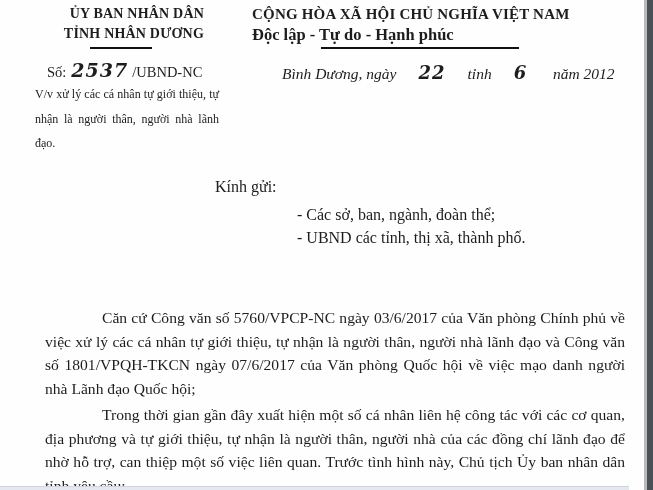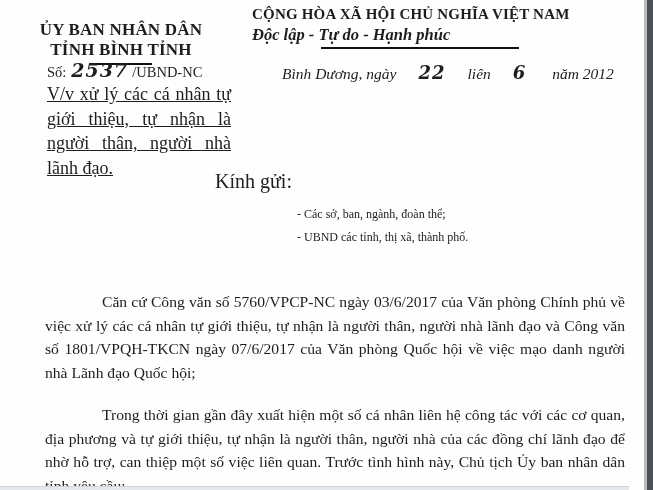--- a/index.html
+++ b/index.html
@@ -27,104 +27,104 @@
 
   
   .bottom-strip {
     position:absolute; left:0; right:12px; bottom:0; height:4px;
     background:#e4e9f0;
     border-top:1px solid #ccd4de;
   }
 
   
   .hdr-left {
-    position:absolute; left:38px; top:20px; width:166px;
-    text-align:center; font-weight:bold; font-size:17px; line-height:20px;
+    position:absolute; left:38px; top:4px; width:166px;
+    text-align:right; font-weight:bold; font-size:14px; line-height:20px;
     letter-spacing:.2px;
   }
   .hdr-left-underline {
     width:62px; height:2px; background:#111; margin:3px auto 0 auto;
   }
   .hdr-right {
     position:absolute; left:252px; top:5px; width:336px;
     text-align:left; font-weight:bold;
   }
   .hdr-right .l1 { font-size:15px; line-height:19px; letter-spacing:.2px; }
-  .hdr-right .l2 { font-size:16.5px; line-height:21px;font-style:italic; }
+  .hdr-right .l2 { font-size:16.5px; line-height:21px; }
   .hdr-right-underline {
     width:198px; height:2px; background:#111; margin:2px auto 0 auto;
   }
 
   
   .doc-number {
     position:absolute; left:47px; top:59px; font-size:14.5px; white-space:nowrap;
   }
   .handwritten {
     font-family:"DejaVu Serif", serif;
     font-style:italic; font-weight:bold;
     font-size:19px; letter-spacing:1px;
   }
   .doc-number .handwritten { margin:13px 4px 0 5px; }
   .subject {
-    position:absolute; left:47px; top:82px; width:184px;
-    font-size:18px; line-height:24.5px; text-align:justify;text-decoration:underline;
+    position:absolute; left:35px; top:82px; width:184px;
+    font-size:12px; line-height:24.5px; text-align:justify;
   }
 
   
   .dateline {
     position:absolute; left:282px; top:62px; width:330px;
     text-align:center; font-style:italic; font-size:15.5px; white-space:nowrap;
   }
   .dateline .handwritten { font-size:18px; margin:0 22px; }
 
   
   .salutation {
-    position:absolute; left:215px; top:170px; font-size:20px;
+    position:absolute; left:215px; top:178px; font-size:16px;
   }
   .recipients {
     position:absolute; left:297px; top:203px;
-    font-size:12px; line-height:23px; list-style:none;
+    font-size:16px; line-height:23px; list-style:none;
   }
 
   
   .para {
     position:absolute; left:45px; width:580px;
     font-size:15.6px; line-height:23.5px;
     text-align:justify; text-indent:57px;
   }
-  .para-1 { top:290px; }
+  .para-1 { top:306px; }
   .para-2 { top:403px; }
 </style>
 </head>
 <body>
 
 <div class="stage">
 
   <div class="page">
 
     <div class="hdr-left">
       <div>ỦY BAN NHÂN DÂN</div>
-      <div>TỈNH BÌNH TỈNH</div>
+      <div>TỈNH NHÂN DƯƠNG</div>
       <div class="hdr-left-underline"></div>
     </div>
 
     <div class="hdr-right">
       <div class="l1">CỘNG HÒA XÃ HỘI CHỦ NGHĨA VIỆT NAM</div>
       <div class="l2">Độc lập - Tự do - Hạnh phúc</div>
       <div class="hdr-right-underline"></div>
     </div>
 
     <div class="doc-number">
       <span>Số:</span><span class="handwritten">2537</span><span>/UBND-NC</span>
     </div>
 
     <div class="subject">V/v xử lý các cá nhân tự giới thiệu, tự nhận là người thân, người nhà lãnh đạo.</div>
 
     <div class="dateline">
-      <span>Bình Dương, ngày</span><span class="handwritten">22</span><span>liên</span><span class="handwritten">6</span> <span>năm 2012</span>
+      <span>Bình Dương, ngày</span><span class="handwritten">22</span><span>tỉnh</span><span class="handwritten">6</span> <span>năm 2012</span>
     </div>
 
     <div class="salutation">Kính gửi:</div>
 
     <ul class="recipients">
       <li>- Các sở, ban, ngành, đoàn thể;</li>
       <li>- UBND các tỉnh, thị xã, thành phố.</li>
     </ul>
 
     <p class="para para-1">Căn cứ Công văn số 5760/VPCP-NC ngày 03/6/2017 của Văn phòng Chính phủ về việc xử lý các cá nhân tự giới thiệu, tự nhận là người thân, người nhà lãnh đạo và Công văn số 1801/VPQH-TKCN ngày 07/6/2017 của Văn phòng Quốc hội về việc mạo danh người nhà Lãnh đạo Quốc hội;</p>

